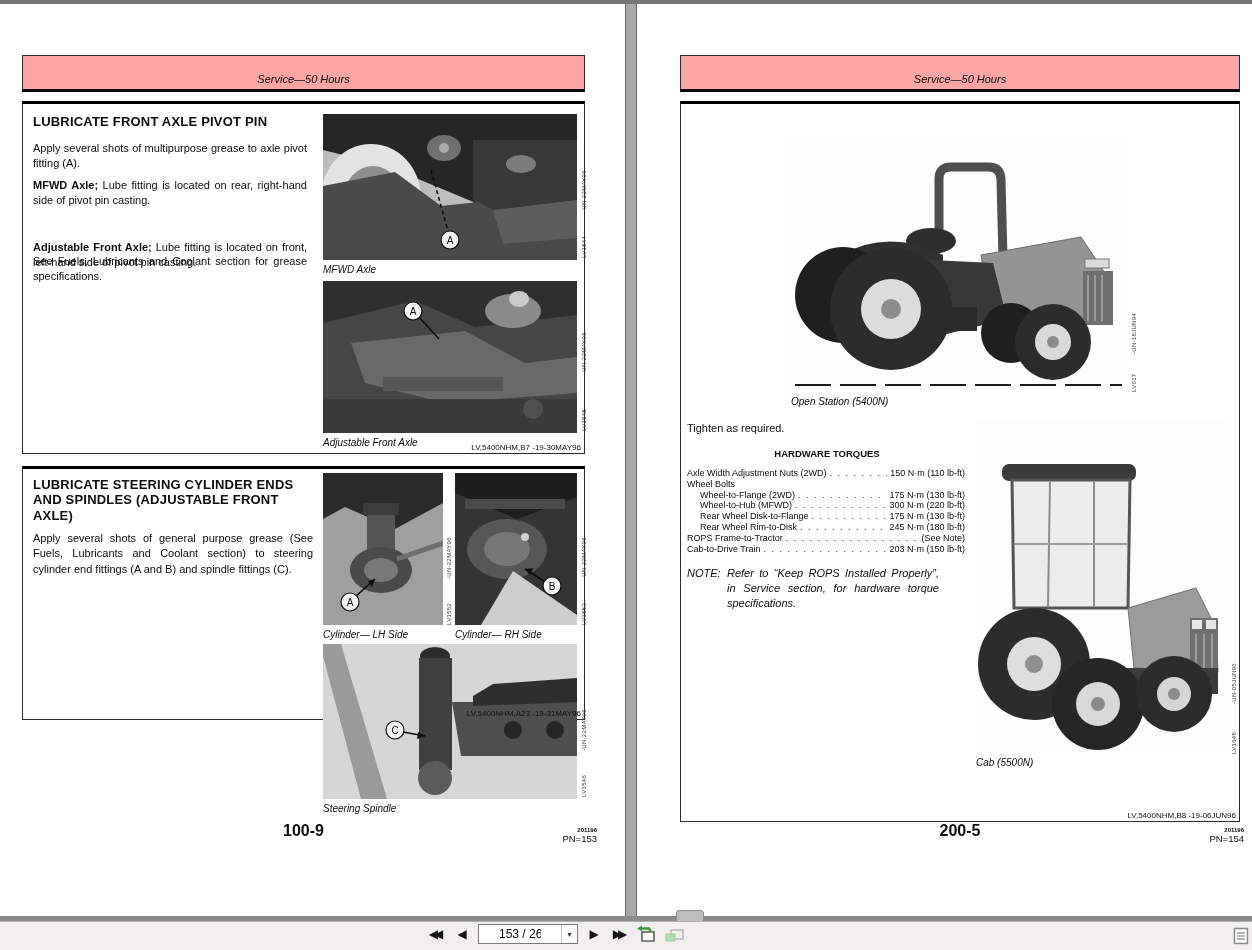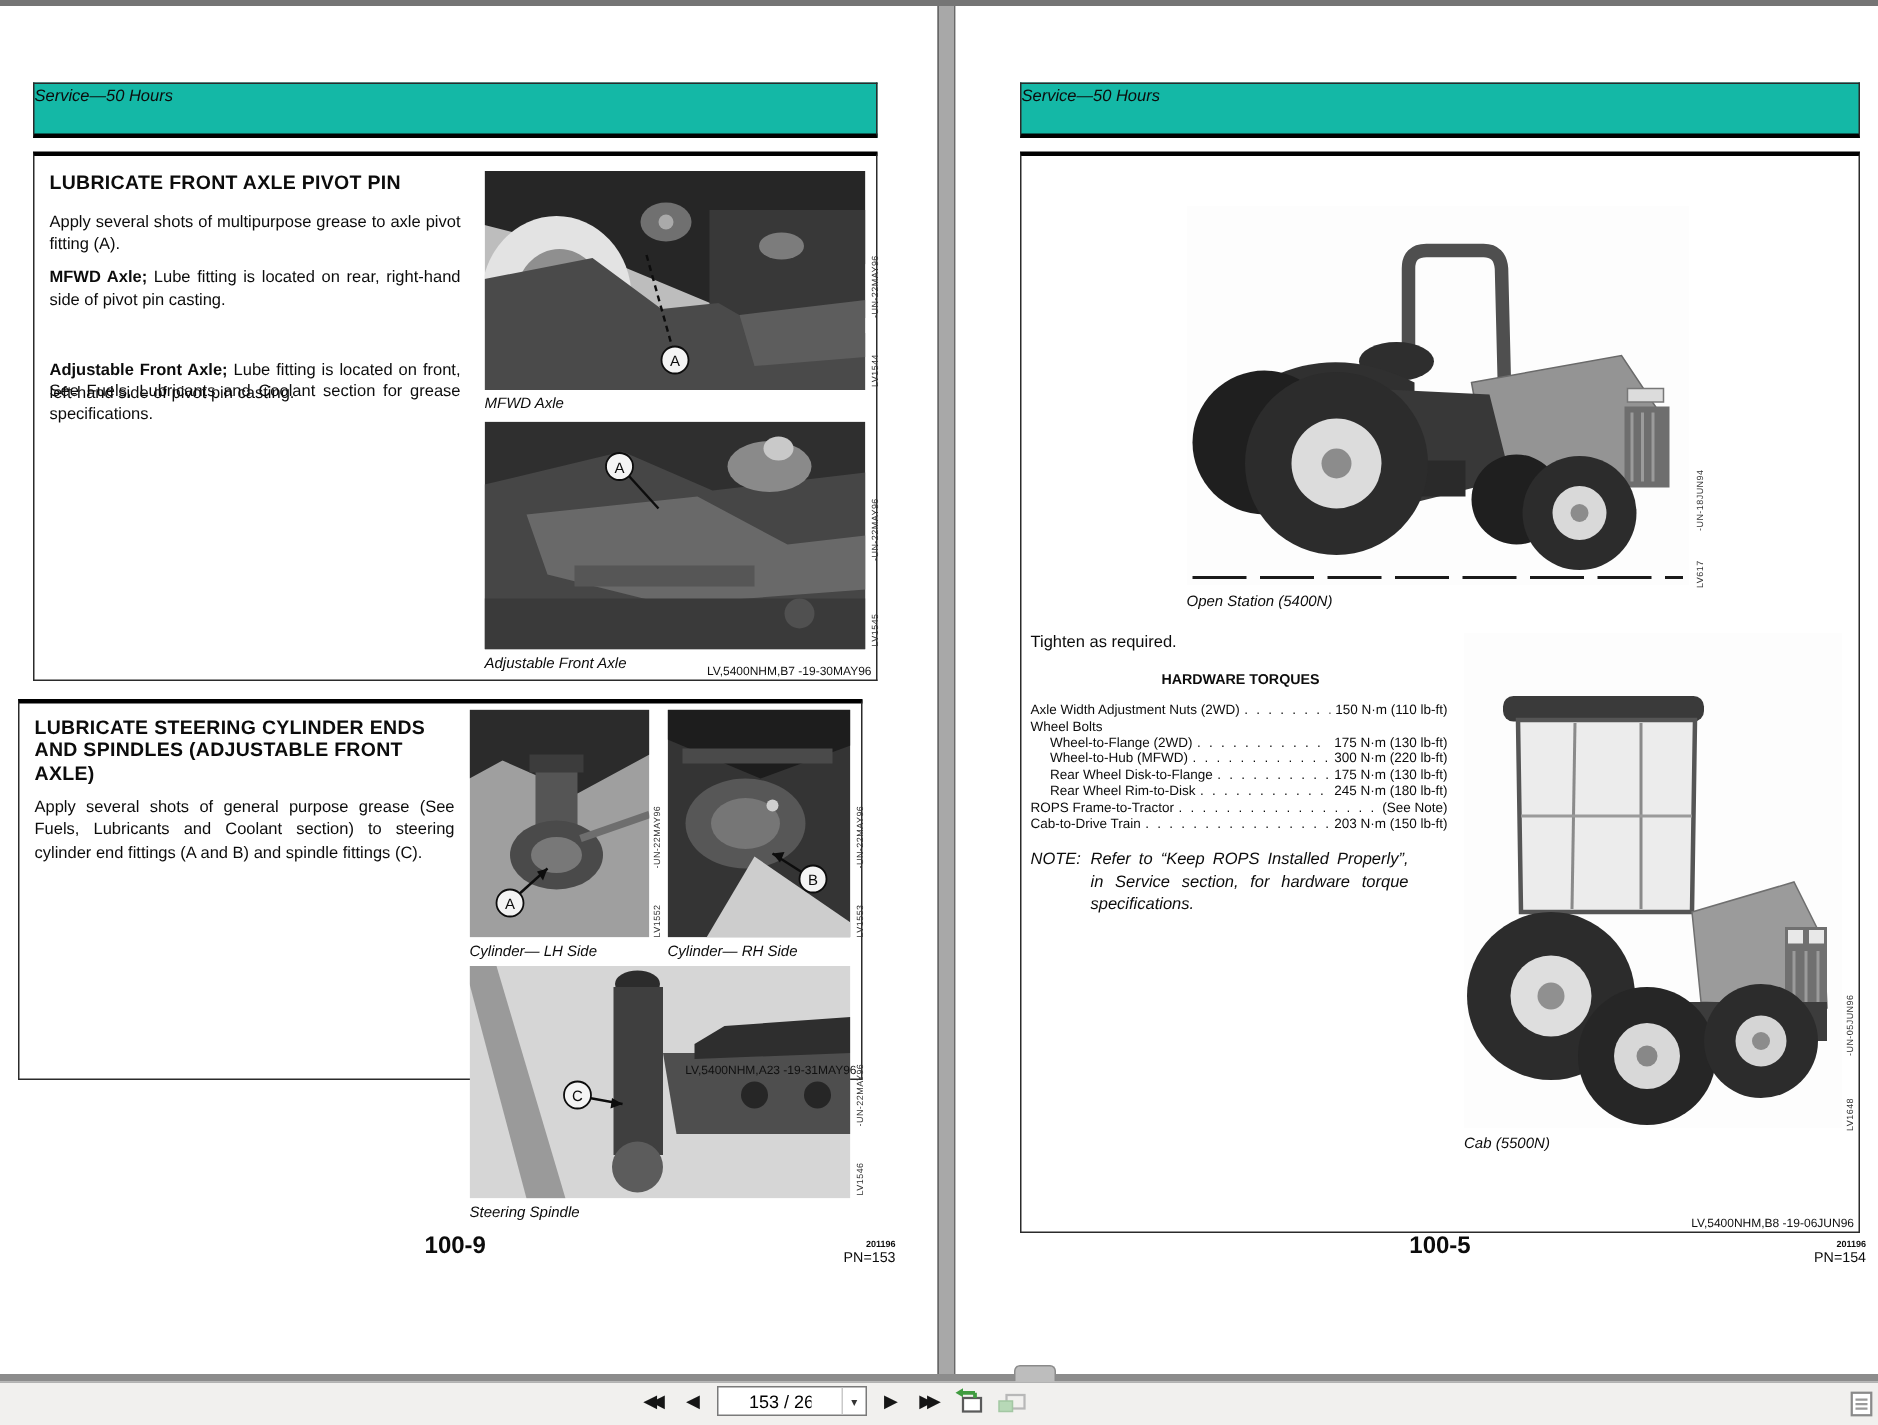--- a/index.html
+++ b/index.html
@@ -6,22 +6,22 @@
   html,body { width:1252px; height:950px; overflow:hidden; }
   body { background:#8c8c8c; font-family:"Liberation Sans", sans-serif; color:#0c0c0c; position:relative; }
 
   .page { position:absolute; top:4px; height:912px; background:#ffffff; }
   #left-page  { left:0;     width:625px; }
   #right-page { left:637px; width:615px; }
   #page-divider { position:absolute; left:625px; top:4px; width:12px; height:912px;
                   background:#a8a8a8; border-left:1px solid #686868; border-right:1px solid #686868; }
   #top-strip { position:absolute; left:0; top:0; width:1252px; height:4px; background:#757575; }
 
-  .header-box { position:absolute; background:#14b8a6; border:1px solid #2b2b2b; border-bottom:3px solid #000;
-                display:flex; align-items:flex-end; padding-bottom:19px; }
+  .header-box { position:absolute; background:#fca5a5; border:1px solid #2b2b2b; border-bottom:3px solid #000;
+                display:flex; align-items:flex-end; justify-content:center; padding-bottom:4px; }
   .header-title { font-size:11px; font-style:italic; }
 
   .box { position:absolute; background:#fff; border:1px solid #2b2b2b; border-top:3px solid #000; }
 
   .sec-title { position:absolute; font-size:13px; font-weight:bold; line-height:1.18; letter-spacing:.2px; }
   .body-text { position:absolute; font-size:11px; line-height:1.4; text-align:justify; }
   .caption { position:absolute; font-size:10px; font-style:italic; text-align:left; white-space:nowrap; }
   .vlabel { position:absolute; font-size:6px; color:#333; white-space:nowrap;
             transform:rotate(-90deg); transform-origin:0 0; letter-spacing:.3px; }
   .photo { position:absolute; overflow:hidden; }
@@ -124,21 +124,21 @@
         <text x="90" y="34" text-anchor="middle" font-size="10" fill="#0d0d0d">A</text>
       </svg>
     </div>
     <div class="caption" style="left:300px; top:333px; width:254px;">Adjustable Front Axle</div>
     <div class="vlabel" style="left:558px; top:270px;">-UN-22MAY96</div>
     <div class="vlabel" style="left:558px; top:327px;">LV1545</div>
 
     <div class="box-code">LV,5400NHM,B7  -19-30MAY96</div>
   </div>
 
-  <div class="box" style="left:12px; top:462px; width:563px; height:254px;">
+  <div class="box" style="left:22px; top:462px; width:563px; height:254px;">
     <div class="sec-title" style="left:10px; top:8px; width:288px;">LUBRICATE STEERING CYLINDER ENDS AND SPINDLES (ADJUSTABLE FRONT AXLE)</div>
     <div class="body-text" style="left:10px; top:62px; width:280px;">
       <span>Apply several shots of general purpose grease (See Fuels, Lubricants and Coolant section) to steering cylinder end fittings (A and B) and spindle fittings (C).</span>
     </div>
 
     <div class="photo" style="left:300px; top:4px; width:120px; height:152px;">
       <svg width="120" height="152" viewBox="0 0 120 152">
         <rect width="120" height="152" fill="#9f9f9f"></rect>
         <path d="M0,0 H120 V30 L72,56 22,34 0,46 Z" fill="#2b2b2b"></path>
         <rect x="44" y="36" width="28" height="48" fill="#555555"></rect>
@@ -321,21 +321,21 @@
         <circle cx="198" cy="272" r="6" fill="#8c8c8c"></circle>
       </svg>
     </div>
     <div class="caption" style="left:295px; top:653px; width:252px;">Cab (5500N)</div>
     <div class="vlabel" style="left:550px; top:600px;">-UN-05JUN96</div>
     <div class="vlabel" style="left:550px; top:650px;">LV1648</div>
 
     <div class="box-code">LV,5400NHM,B8  -19-06JUN96</div>
   </div>
 
-  <div class="pagenum" style="left:43px; top:818px; width:560px;">100-5</div>
+  <div class="pagenum" style="left:43px; top:818px; width:560px;">200-5</div>
   <div class="pn-stack" style="right:8px; top:823px;">
     <div class="small-code">201196</div>
     <div class="pn">PN=154</div>
   </div>
 </div>
 
 <div id="toolbar-notch"></div>
 <div id="toolbar"></div>
 
 <div class="tb-group">

